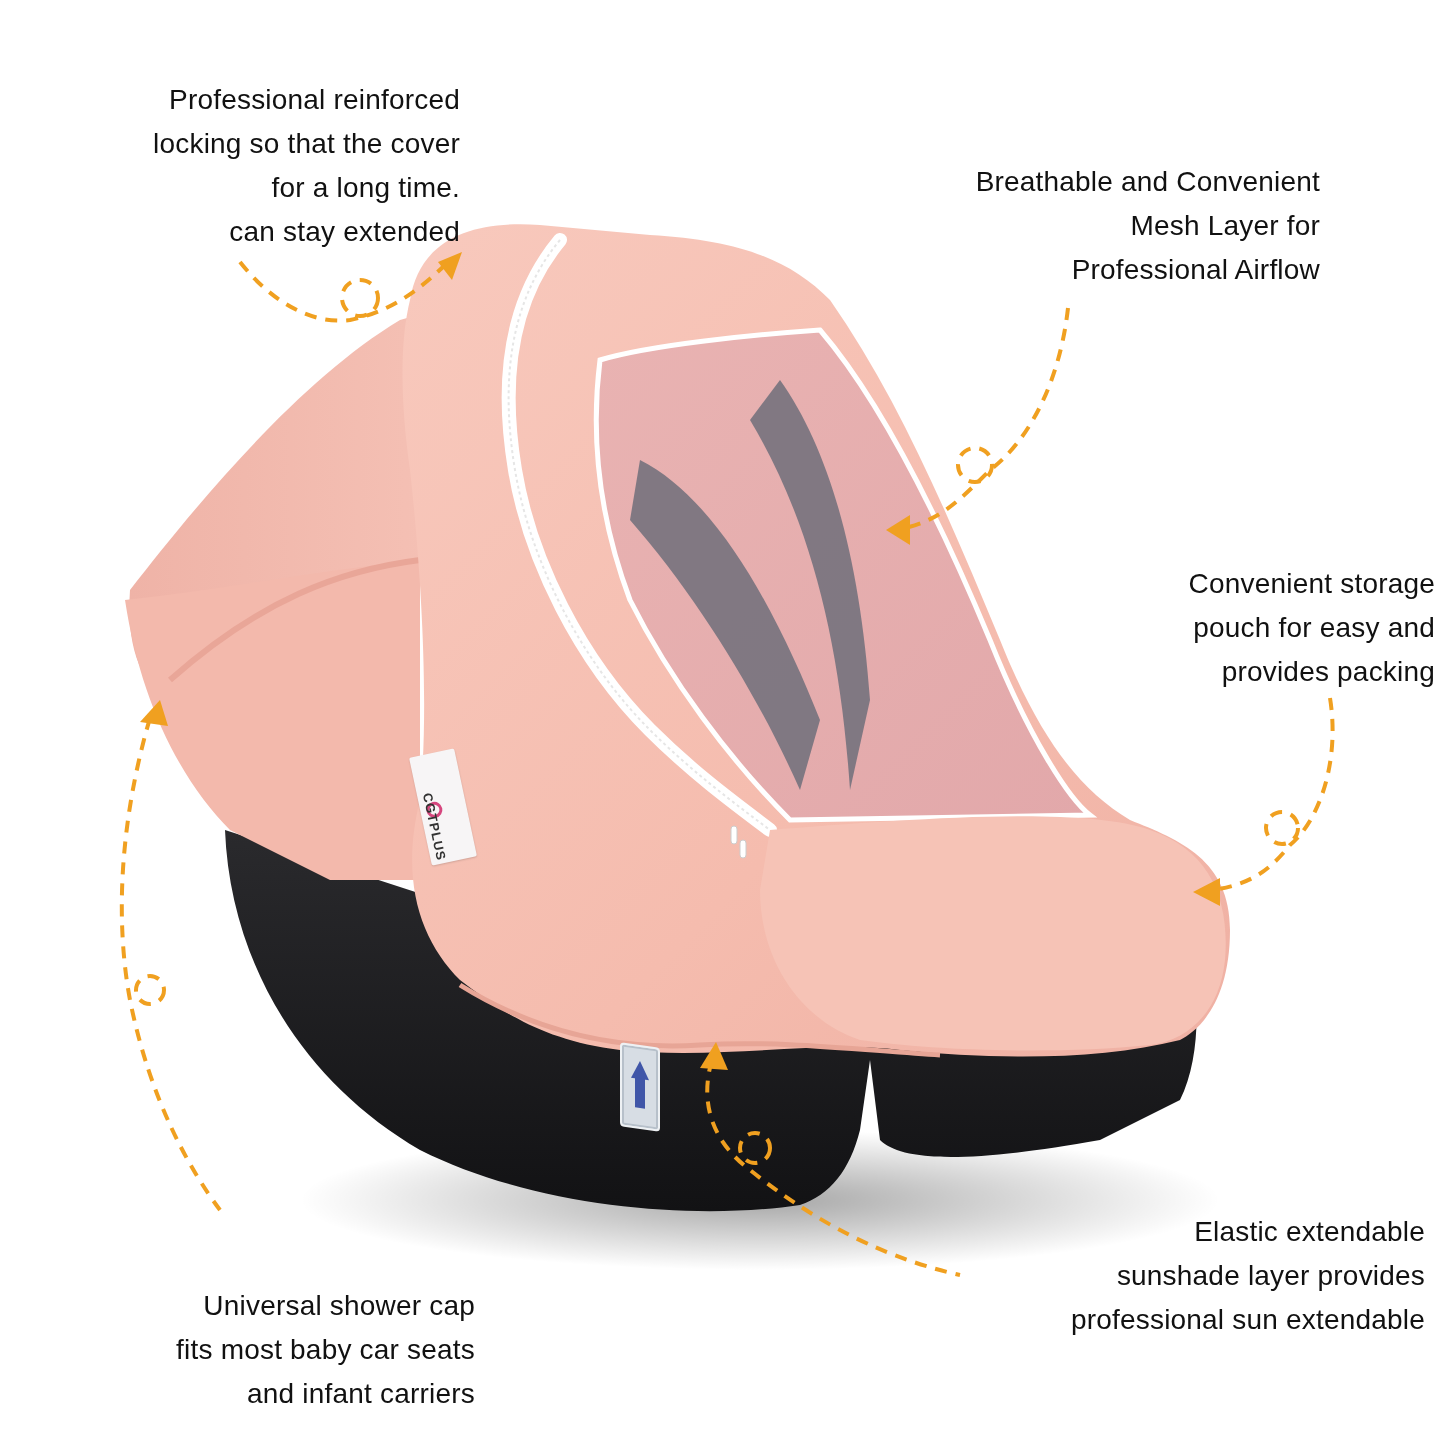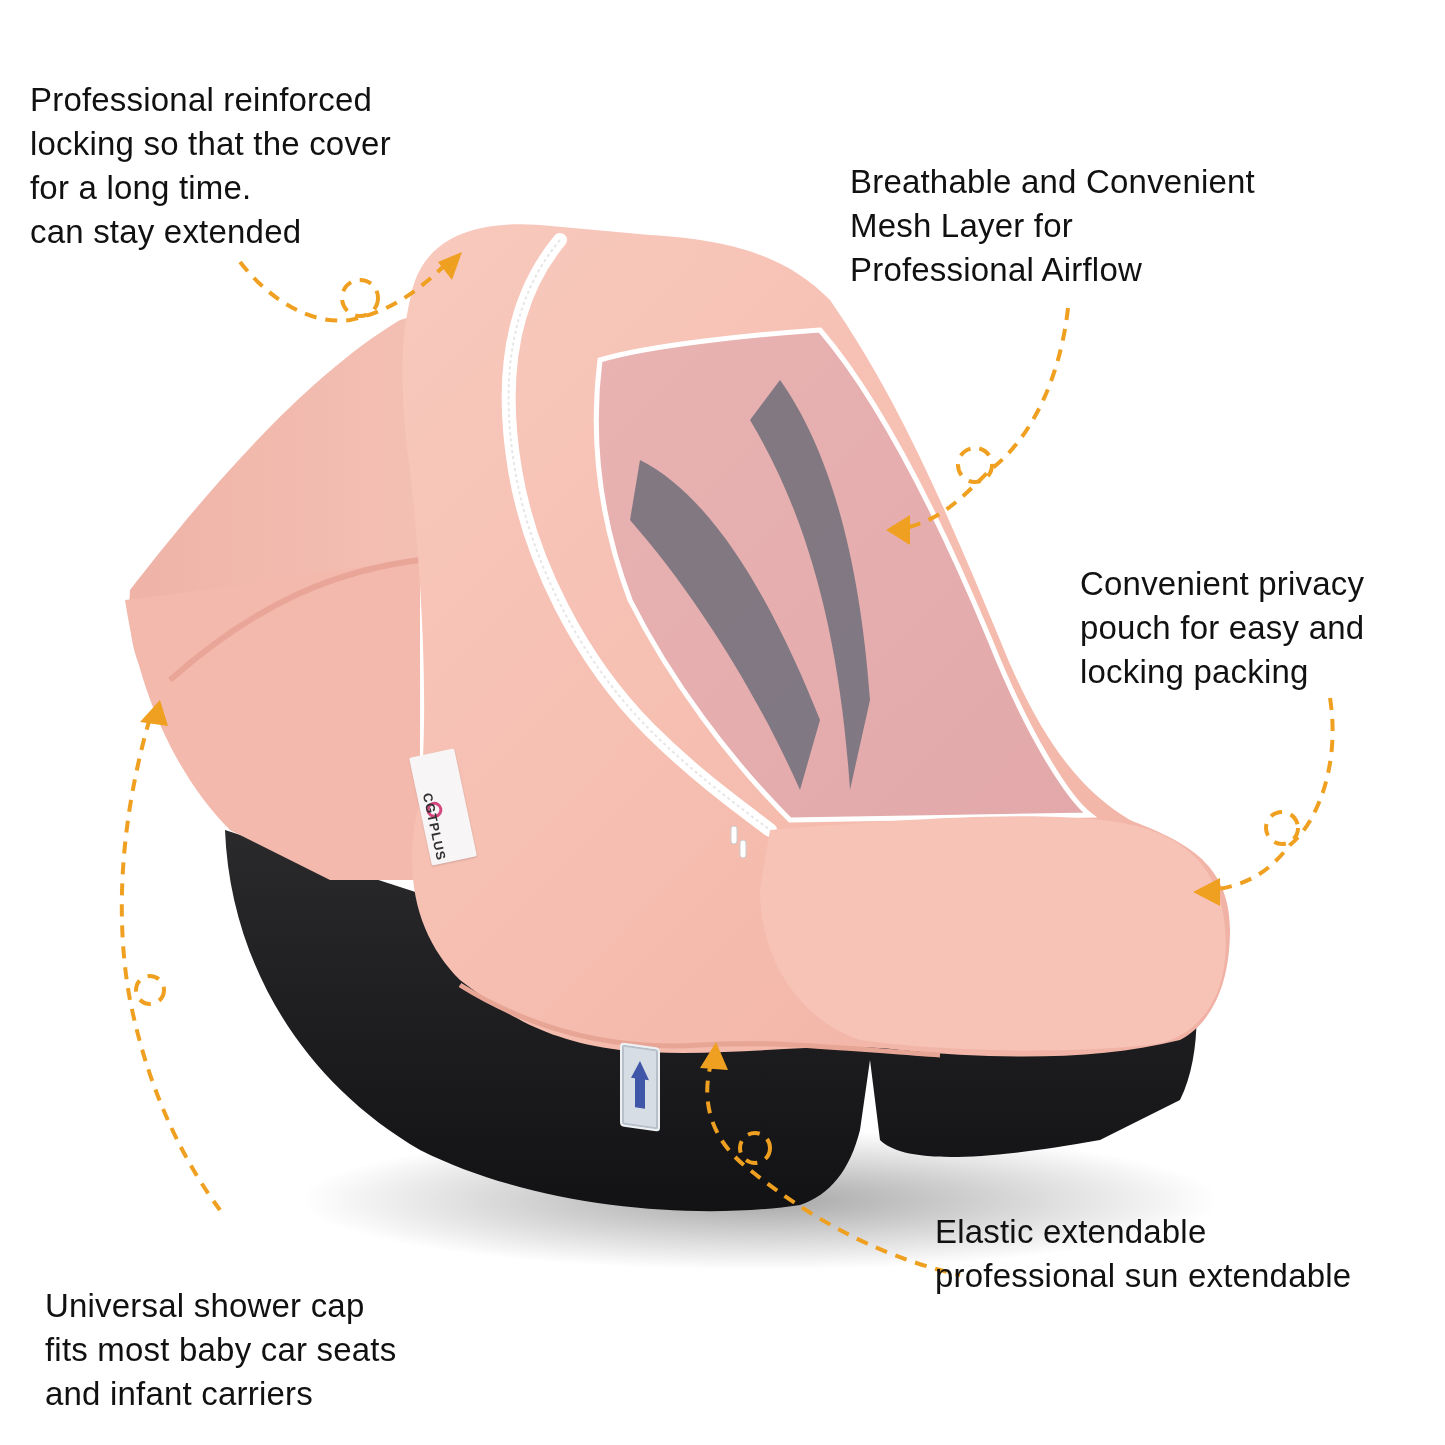--- a/index.html
+++ b/index.html
@@ -1,18 +1,18 @@
 <!DOCTYPE html>
 <html><head>
 <meta charset="utf-8">
 <style>
   html, body { margin: 0; padding: 0; background: #ffffff; }
   body { width: 1445px; height: 1445px; position: relative; overflow: hidden;
          font-family: "Liberation Sans", "DejaVu Sans", sans-serif; color: #111; }
-  .callout { position: absolute; text-align: left; font-size: 33px; line-height: 44px;
+  .callout { position: absolute; text-align: right; font-size: 28px; line-height: 44px;
              color: #111111; letter-spacing: 0.2px; }
   .callout .line { display: block; white-space: nowrap; }
   #c-locking { left: 30px; top: 78px; width: 430px; }
   #c-mesh { left: 850px; top: 160px; width: 470px; }
   #c-pouch { left: 1080px; top: 562px; width: 355px; }
   #c-universal { left: 45px; top: 1284px; width: 430px; }
   #c-elastic { left: 935px; top: 1210px; width: 490px; }
   .scene { position: absolute; left: 0; top: 0; width: 1445px; height: 1445px; }
   .brand-label { position: absolute; left: 420px; top: 752px; width: 46px; height: 110px;
                  background: #f7f5f6; transform: rotate(-12deg); box-shadow: 0 1px 2px rgba(0,0,0,0.15);
@@ -131,27 +131,28 @@
   <span class="line">can stay extended</span>
 </div>
 
 <div class="callout" id="c-mesh">
   <span class="line">Breathable and Convenient</span>
   <span class="line">Mesh Layer for</span>
   <span class="line">Professional Airflow</span>
 </div>
 
 <div class="callout" id="c-pouch">
-  <span class="line">Convenient privacy</span>
+  <span class="line">Convenient storage</span>
   <span class="line">pouch for easy and</span>
-  <span class="line">locking packing</span>
+  <span class="line">provides packing</span>
 </div>
 
 <div class="callout" id="c-universal">
   <span class="line">Universal shower cap</span>
   <span class="line">fits most baby car seats</span>
   <span class="line">and infant carriers</span>
 </div>
 
 <div class="callout" id="c-elastic">
   <span class="line">Elastic extendable</span>
+  <span class="line">sunshade layer provides</span>
   <span class="line">professional sun extendable</span>
 </div>
 
 </body></html>

